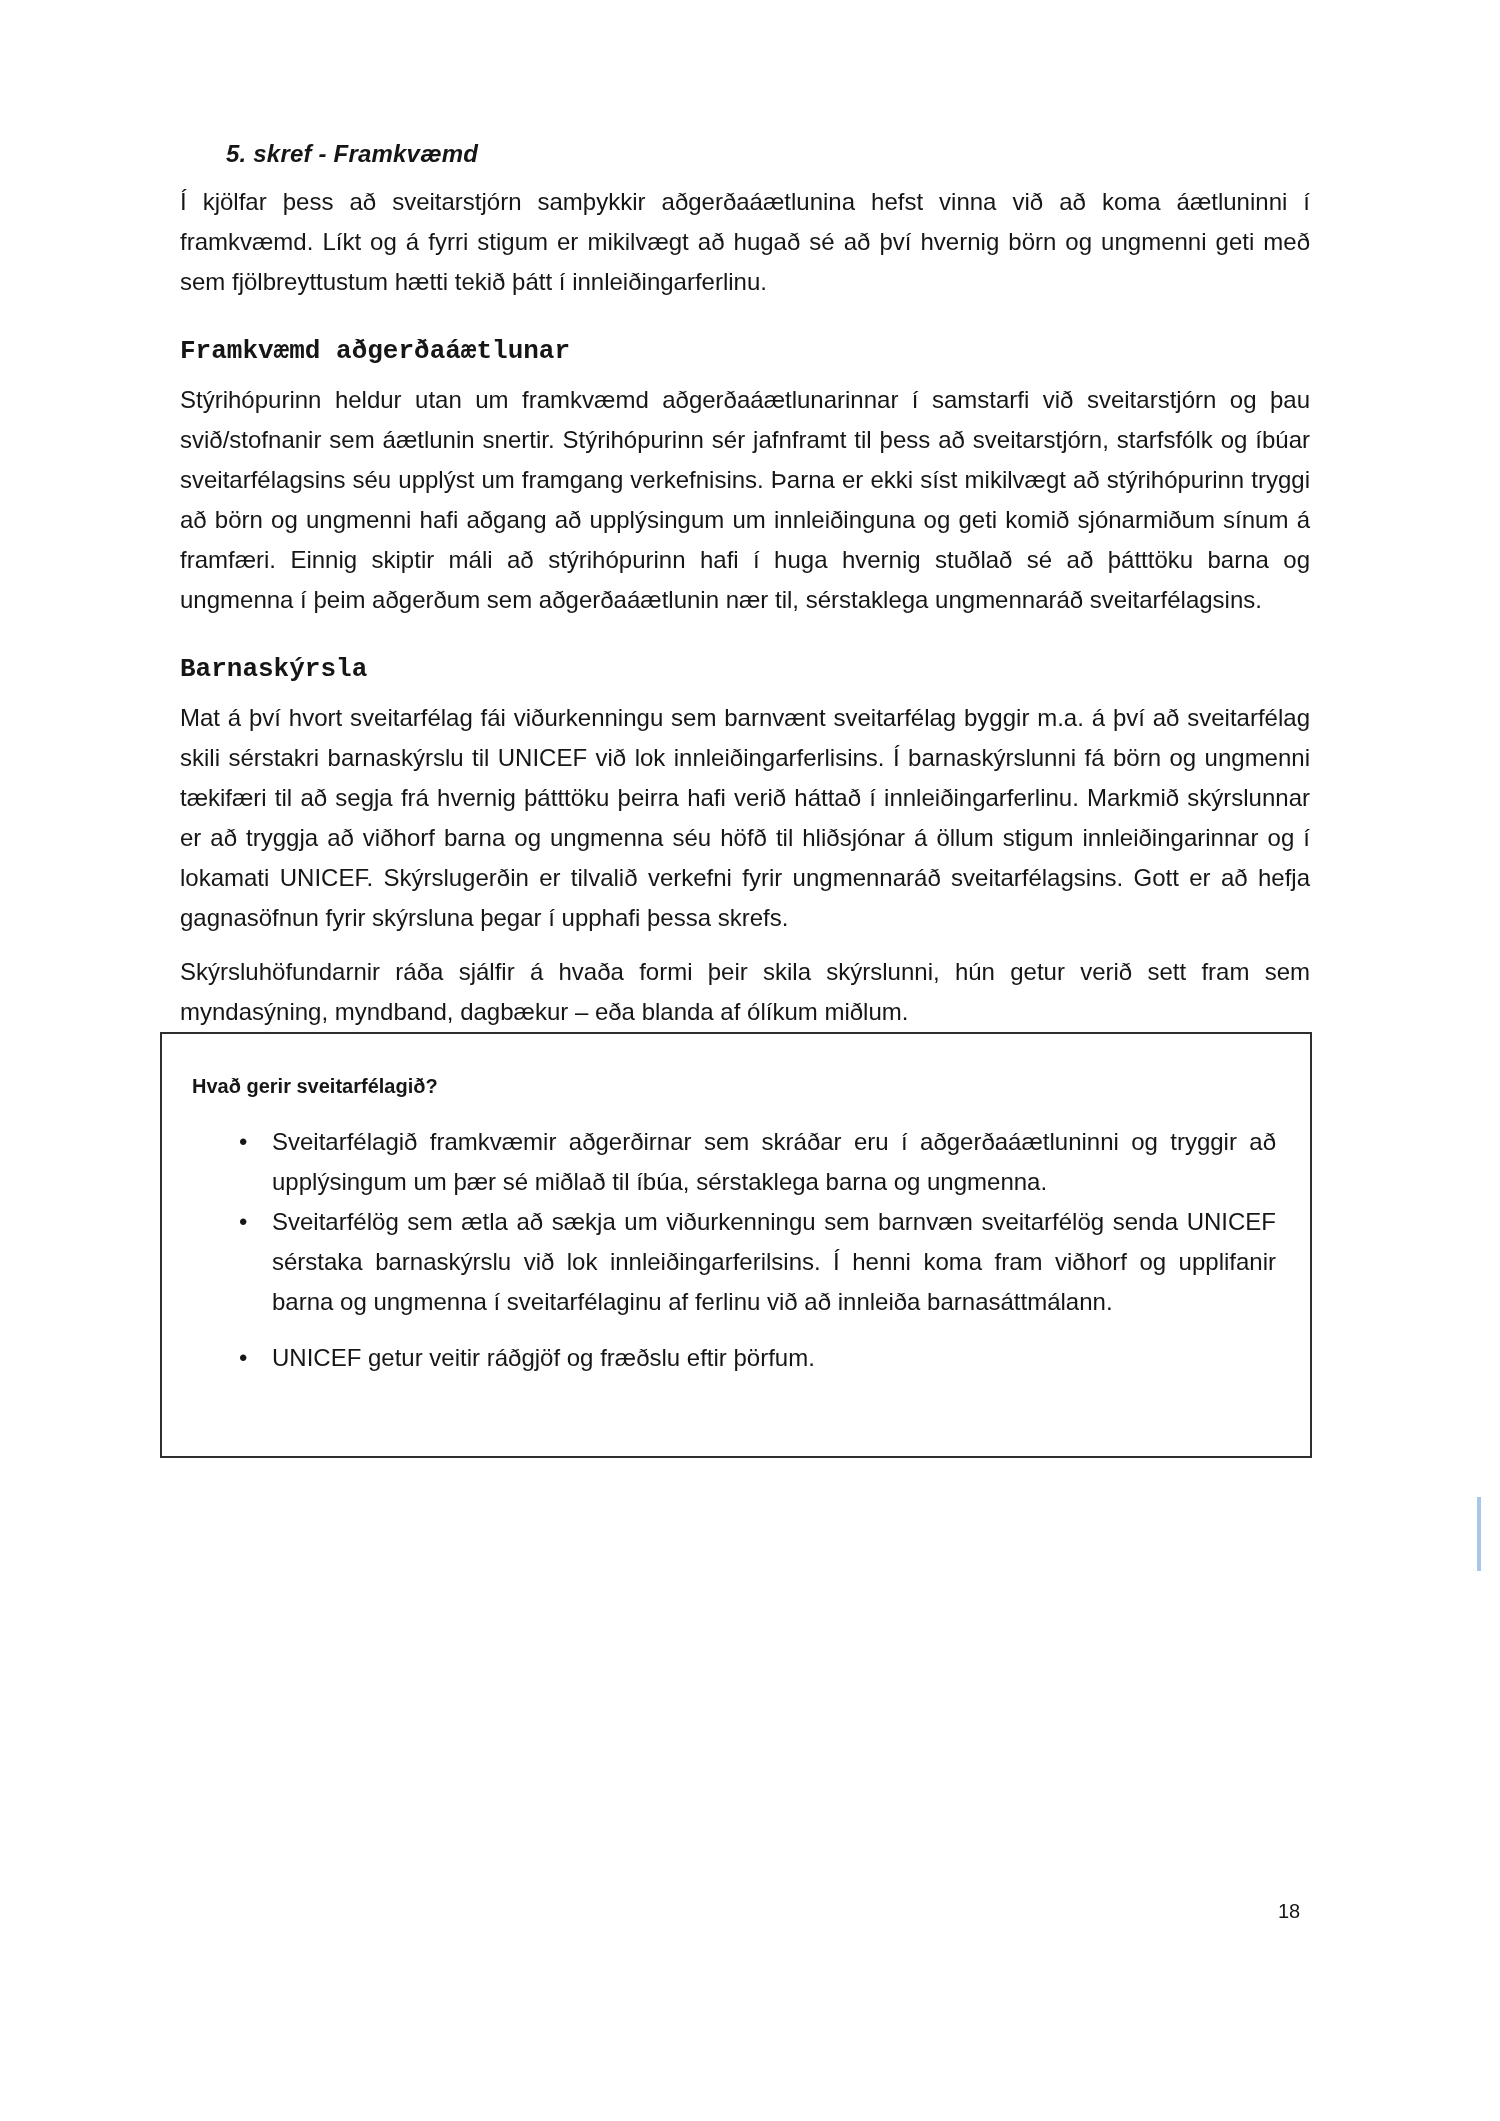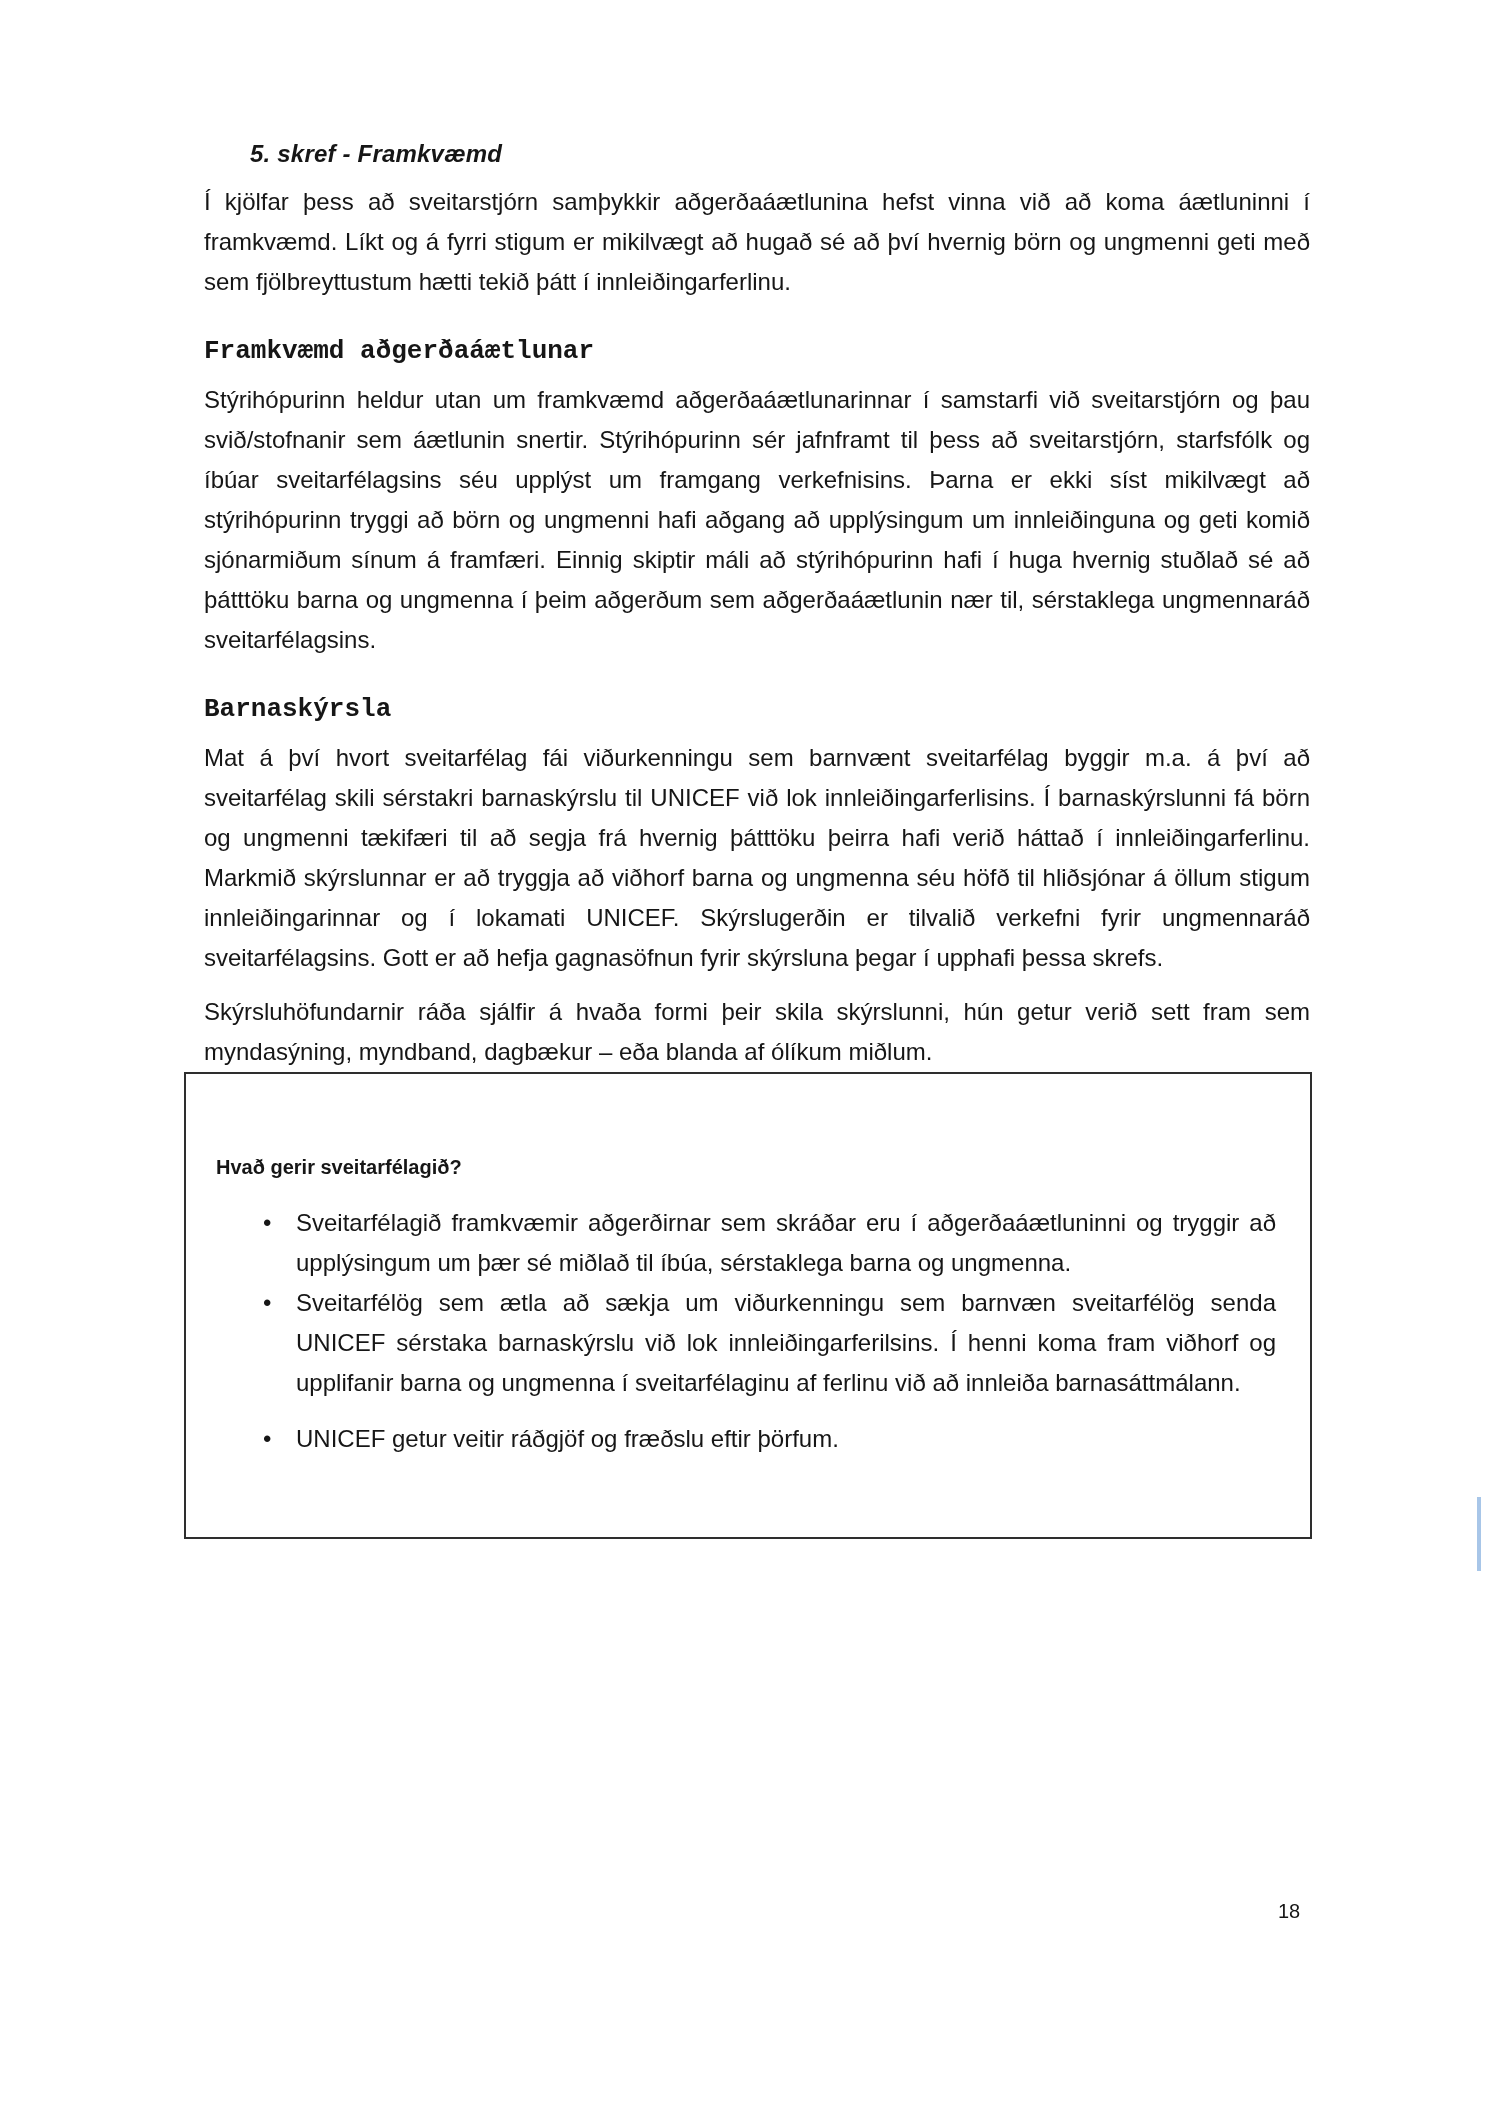--- a/index.html
+++ b/index.html
@@ -9,21 +9,20 @@
     height: 2121px;
     position: relative;
     font-family: "Liberation Sans", sans-serif;
     color: #161616;
     overflow: hidden;
   }
   .page {
     position: absolute;
     inset: 0;
     padding: 140px 190px 0 180px;
-    margin-left: 24px;
   }
   .step-title {
     font-size: 24px;
     font-weight: bold;
     font-style: italic;
     margin-left: 46px;
     margin-bottom: 14px;
     letter-spacing: 0.2px;
   }
   .body-text {
@@ -42,21 +41,21 @@
   .big-heading {
     font-size: 32px;
     font-weight: bold;
     margin-top: 46px;
     margin-bottom: 38px;
   }
   .summary-box {
     border: 2px solid #2e2e2e;
     margin-left: -20px;
     margin-right: -2px;
-    padding: 73px 34px 78px 30px;
+    padding: 32px 34px 78px 30px;
   }
   .box-question {
     font-size: 20px;
     font-weight: bold;
     line-height: 40px;
   }
   .bullet-list {
     list-style: none;
     margin: 16px 0 0 47px;
   }

